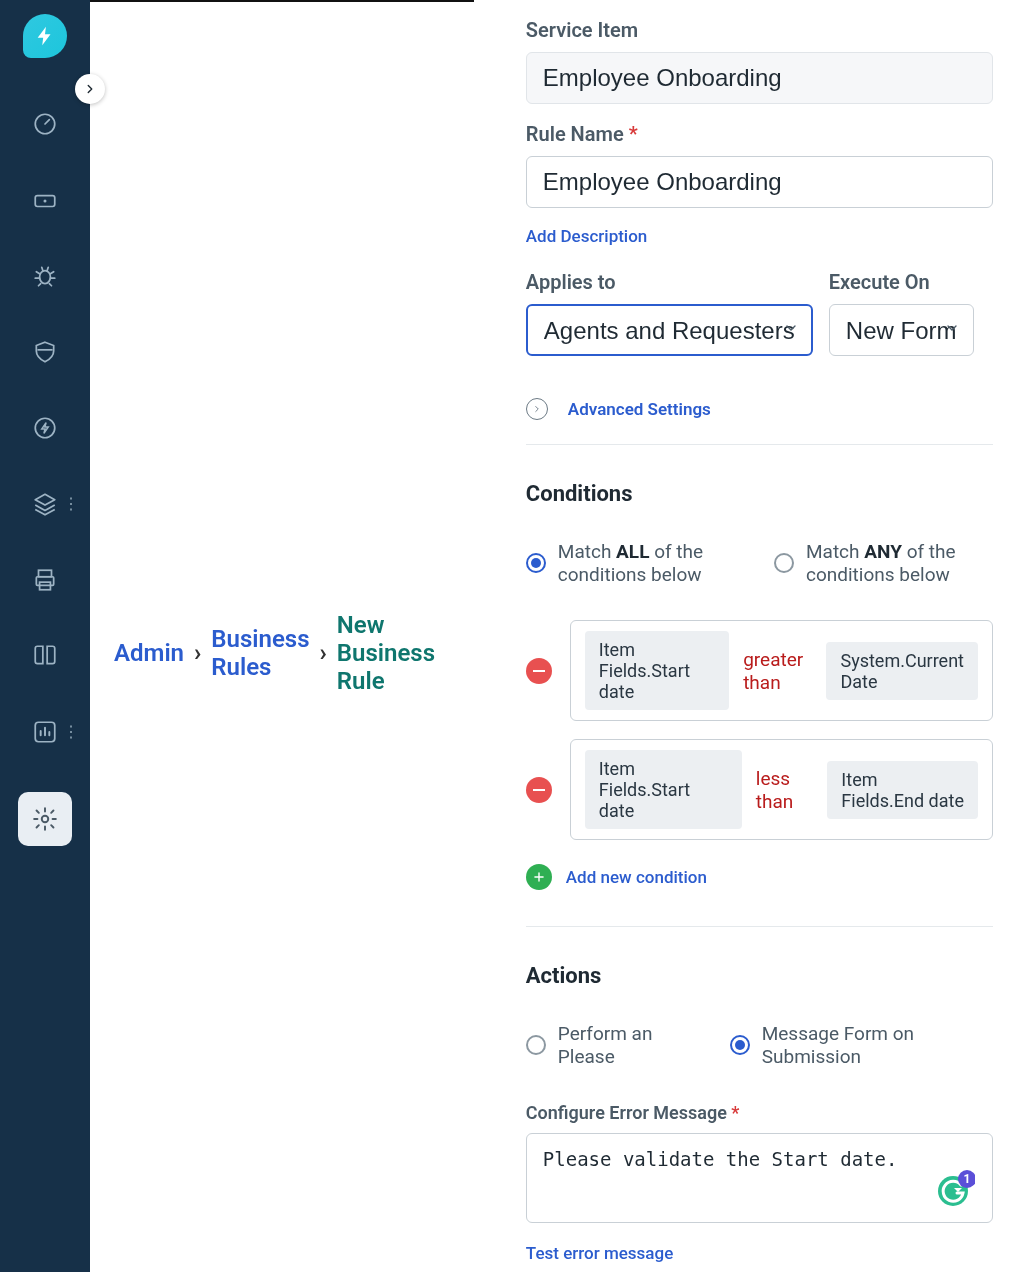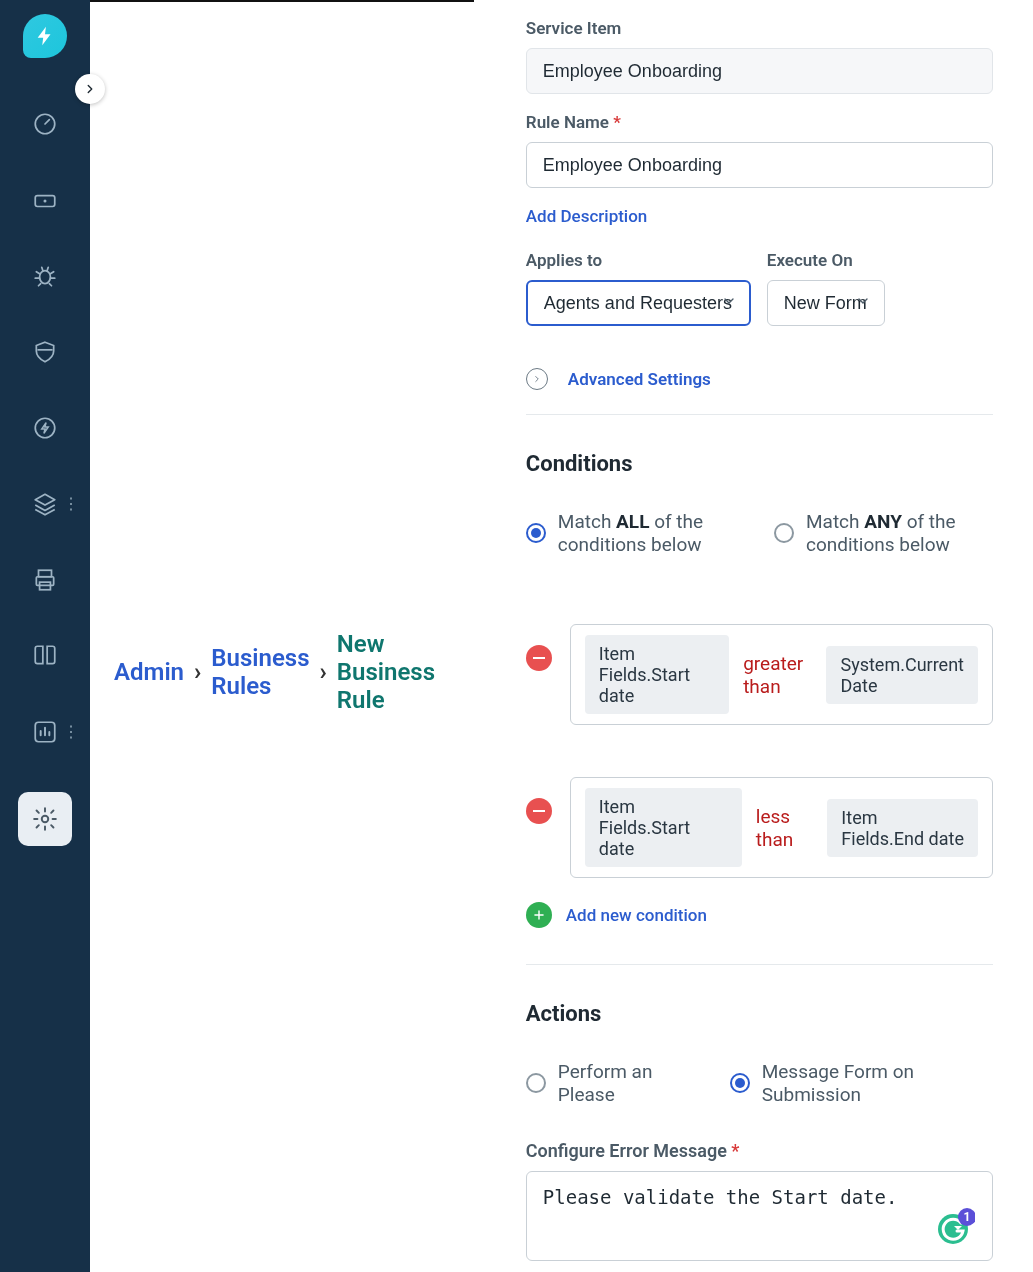--- a/index.html
+++ b/index.html
@@ -12,44 +12,44 @@
   .nav-icons { display:flex; flex-direction:column; gap:44px; margin-top:4px; align-items:center; width:100%; }
   .nav-item { width:32px; height:32px; display:flex; align-items:center; justify-content:center; color:#9DB3C4; cursor:pointer; position:relative;}
   .nav-item.selected { background:#E9EEF3; color:#4B5A66; border-radius:10px; width:54px; height:54px; }
   .nav-dots { position:absolute; right:-18px; top:6px; color:#8AA0B0; font-size:16px; }
   .main { flex:1; display:flex; flex-direction:row; }
   .breadcrumbs { padding:30px 24px 28px 24px; border-bottom:1px solid #E5E9EC; border-top:2px solid #111; font-size:24px; font-weight:600; display:flex; align-items:center; gap:10px; }
   .breadcrumbs a { color:#2B5CCE; text-decoration:none; }
   .breadcrumbs .sep { color:#333; font-weight:700; }
   .breadcrumbs .current { color:#0f766e; }
   .content { padding:18px 40px 40px 52px; max-width:940px; }
-  .label { font-size:17px; color:#4B5A66; font-weight:600; margin-bottom:10px; display:block; }
+  .label { font-size:20px; color:#4B5A66; font-weight:600; margin-bottom:10px; display:block; }
   .req { color:#D83A3A; }
-  .input-ro, .input, .select { width:100%; height:46px; border:1px solid #C9D0D6; border-radius:6px; padding:0 16px; font-size:18px; color:#1F2A33; background:#fff;}
+  .input-ro, .input, .select { width:100%; height:52px; border:1px solid #C9D0D6; border-radius:6px; padding:0 16px; font-size:24px; color:#1F2A33; background:#fff;}
   .input-ro { background:#F6F7F9; border:1px solid #E1E5E9; color:#1F2A33;}
   .field { margin-bottom:18px; }
   .link { color:#2B5CCE; font-size:17px; font-weight:500; cursor:pointer; display:inline-block;}
   .row2 { display:flex; gap:16px; margin-top:24px; }
   .select { appearance:none; position:relative; }
   .select-wrap { position:relative; flex:0 0 285px; }
   .select-wrap.focused .select { border:2px solid #2B5CCE; }
   .chev { position:absolute; right:14px; top:50%; transform:translateY(-50%); pointer-events:none; color:#4B5A66;}
   .adv-row { display:flex; align-items:center; gap:20px; margin-top:42px; margin-bottom:24px; }
   .circ { width:22px; height:22px; border:1.5px solid #6C7A85; border-radius:50%; display:flex;align-items:center;justify-content:center;}
   hr.sep-line { border:none; border-top:1px solid #E5E9EC; margin:24px 0 36px 0; }
   h2.section { font-size:22px; font-weight:700; color:#1F2A33; margin-bottom:34px; }
   .radio-row { display:flex; gap:32px; align-items:center; font-size:19px; color:#4B5A66; margin-bottom:34px;}
   .radio { width:20px; height:20px; border:2px solid #8C98A1; border-radius:50%; display:inline-flex; align-items:center; justify-content:center; flex:0 0 auto;}
   .radio.sel { border-color:#2B5CCE; }
   .radio.sel::after{ content:""; width:10px; height:10px; background:#2B5CCE; border-radius:50%; }
   .radio-opt { display:flex; align-items:center; gap:12px; cursor:pointer;}
   .cond-item { display:flex; align-items:center; gap:18px; margin-bottom:18px; }
   .remove-btn { width:26px; height:26px; background:#E85050; border-radius:50%; display:flex; align-items:center; justify-content:center; cursor:pointer; flex:0 0 auto;}
   .remove-btn::before{ content:""; width:12px; height:2px; background:#fff; }
-  .cond-box { flex:1; border:1px solid #C9D0D6; border-radius:6px; padding:10px 14px; display:flex; gap:14px; align-items:center; font-size:18px;margin-top:34px;}
+  .cond-box { flex:1; border:1px solid #C9D0D6; border-radius:6px; padding:10px 14px; display:flex; gap:14px; align-items:center; font-size:18px;}
   .chip { background:#ECEFF2; padding:8px 14px; border-radius:4px; color:#2A3742;}
   .op { color:#b91c1c; font-size:19px;}
   .add-row { display:flex; align-items:center; gap:14px; margin-top:24px; cursor:pointer;}
   .plus-btn { width:26px; height:26px; background:#2FAF53; border-radius:50%; display:flex; align-items:center; justify-content:center; }
   .plus-btn svg { width:14px; height:14px; }
   .textarea { width:100%; min-height:90px; border:1px solid #C9D0D6; border-radius:6px; padding:14px 16px; font-size:19px; color:#1F2A33; resize:none; position:relative;}
   .g-badge { position:absolute; right:18px; bottom:14px; }
   .textarea-wrap{ position:relative; }
   .bold{ font-weight:700; color:#1F2A33;}
 </style>

